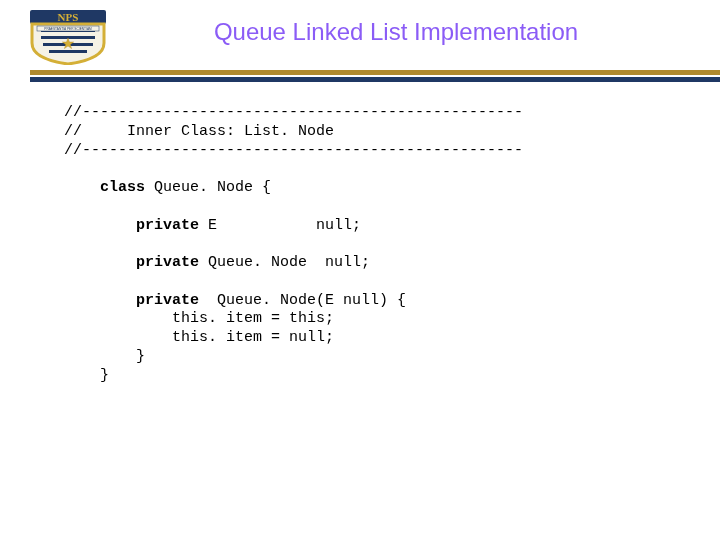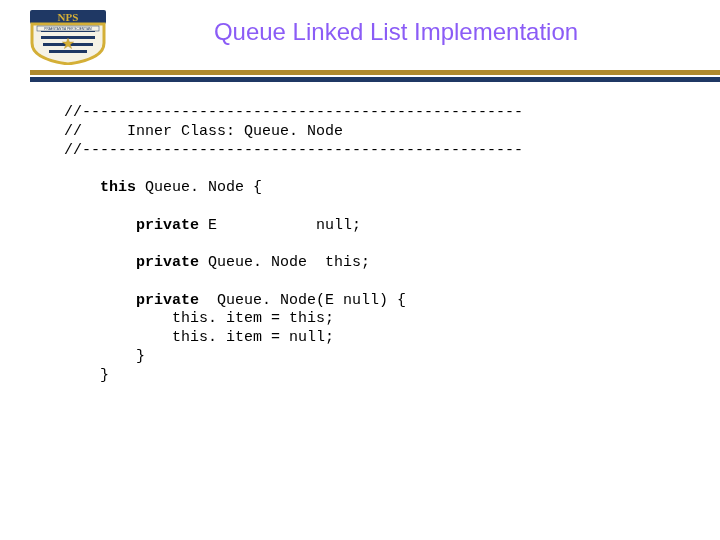--- a/index.html
+++ b/index.html
@@ -94,28 +94,28 @@
     <div class="title">Queue Linked List Implementation</div>
   </div>
 
   <div class="rules">
     <div class="rule-gold"></div>
     <div class="rule-navy"></div>
   </div>
 
   <div class="content">
 <div class="codeblock"><span>//-------------------------------------------------</span>
-<span>//     Inner Class: Queue. Node</span>
+<span>//     Inner Class: List. Node</span>
 <span>//-------------------------------------------------</span>
 
-    <span class="kw">this</span><span> Queue. Node {</span>
+    <span class="kw">class</span><span> Queue. Node {</span>
 
         <span class="kw">private</span><span> E           null;</span>
 
-        <span class="kw">private</span><span> Queue. Node  this;</span>
+        <span class="kw">private</span><span> Queue. Node  null;</span>
 
         <span class="kw">private</span><span>  Queue. Node(E null) {</span>
             <span>this. item = this;</span>
             <span>this. item = null;</span>
         <span>}</span>
     <span>}</span></div>
   </div>
 
 </div>
 

